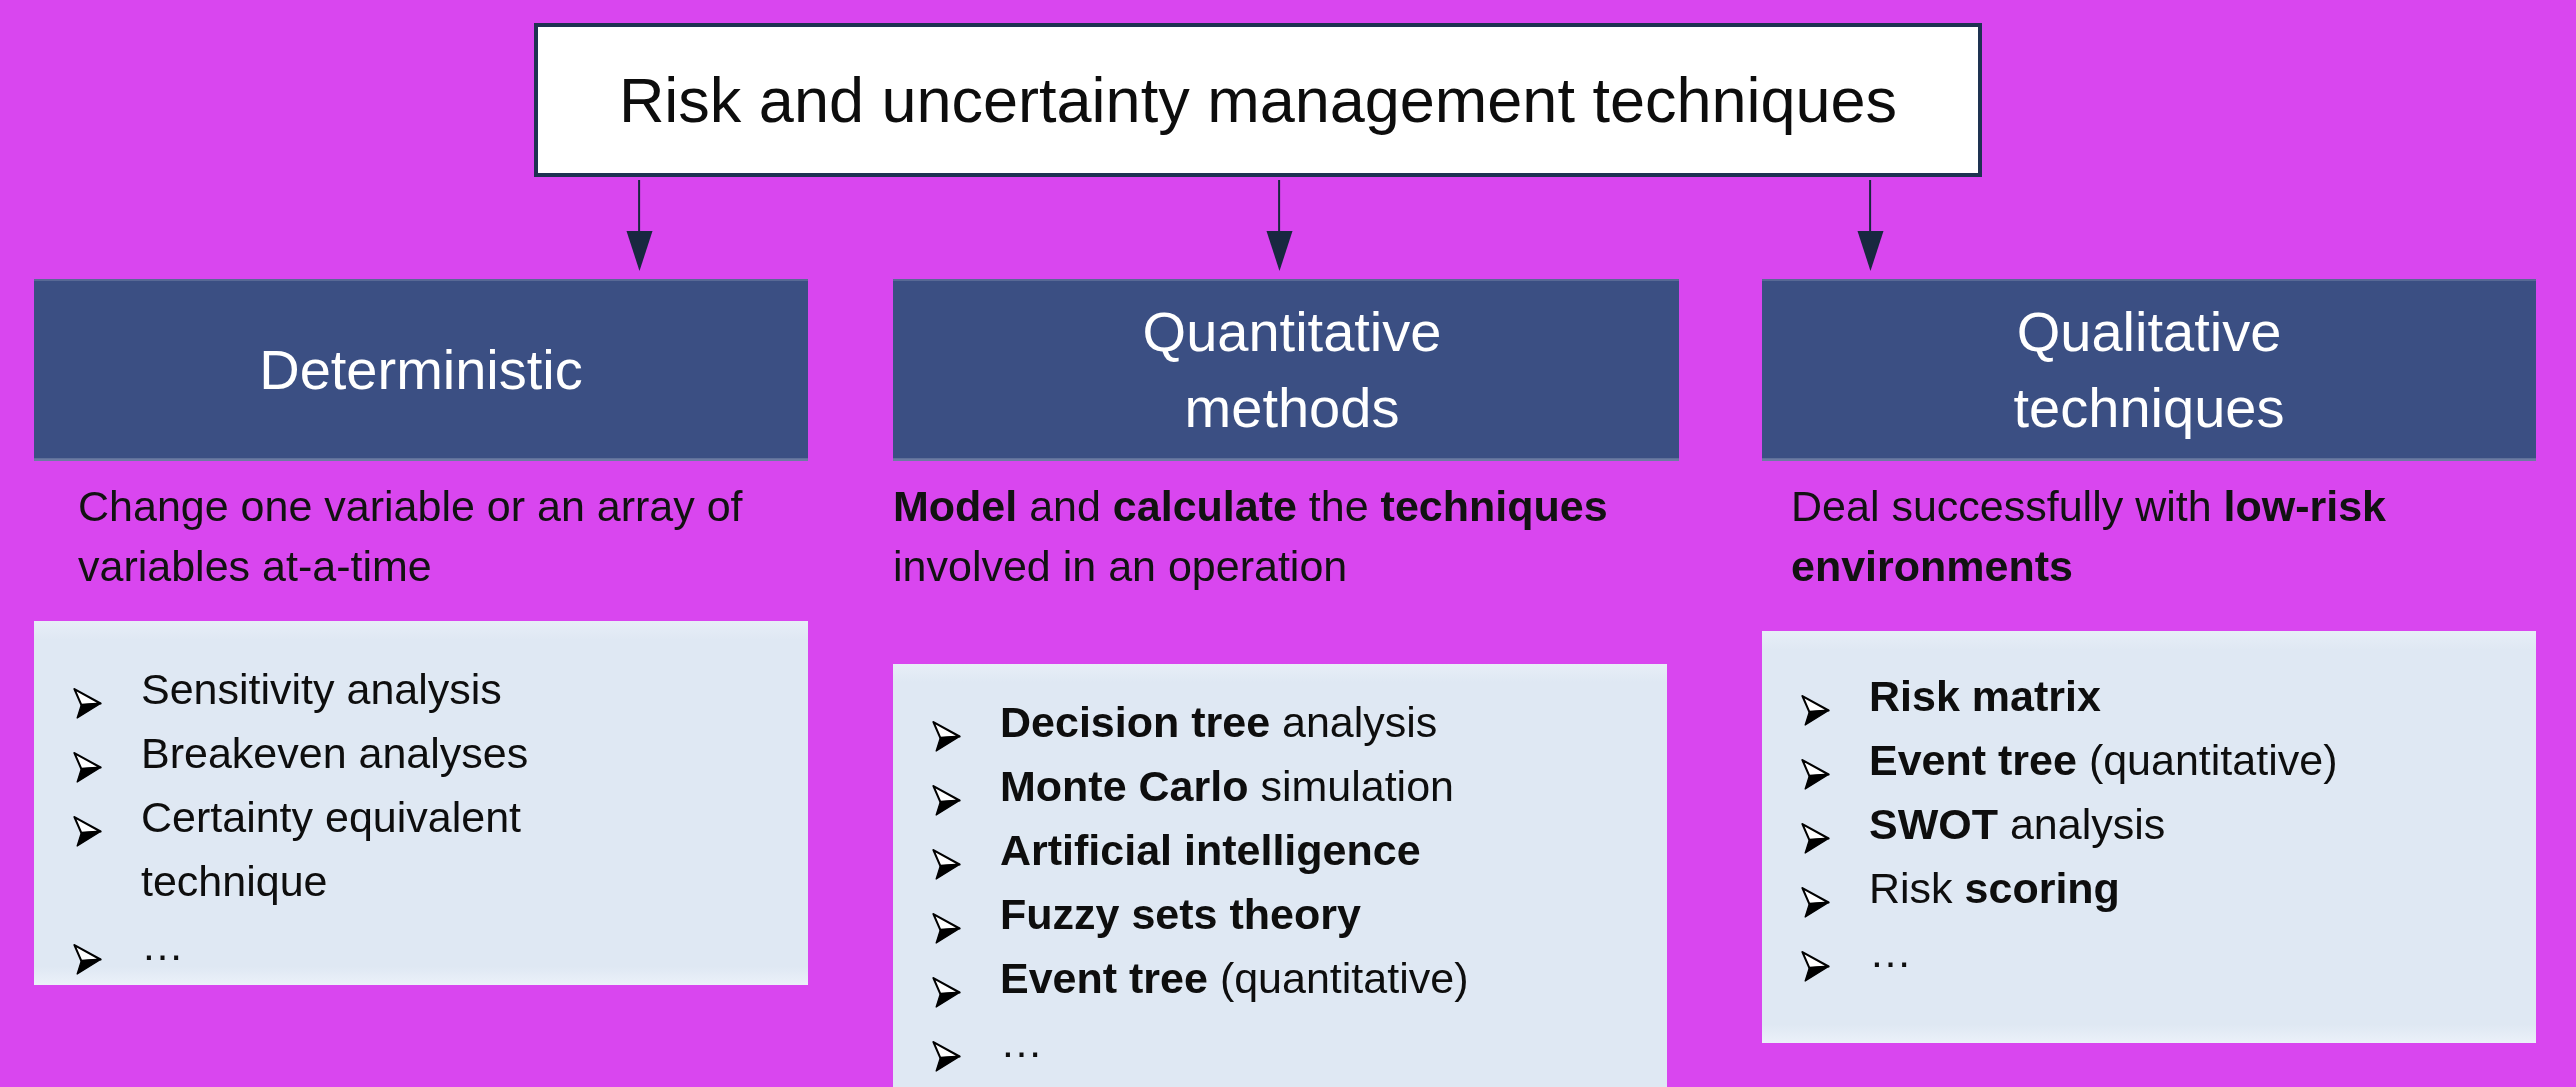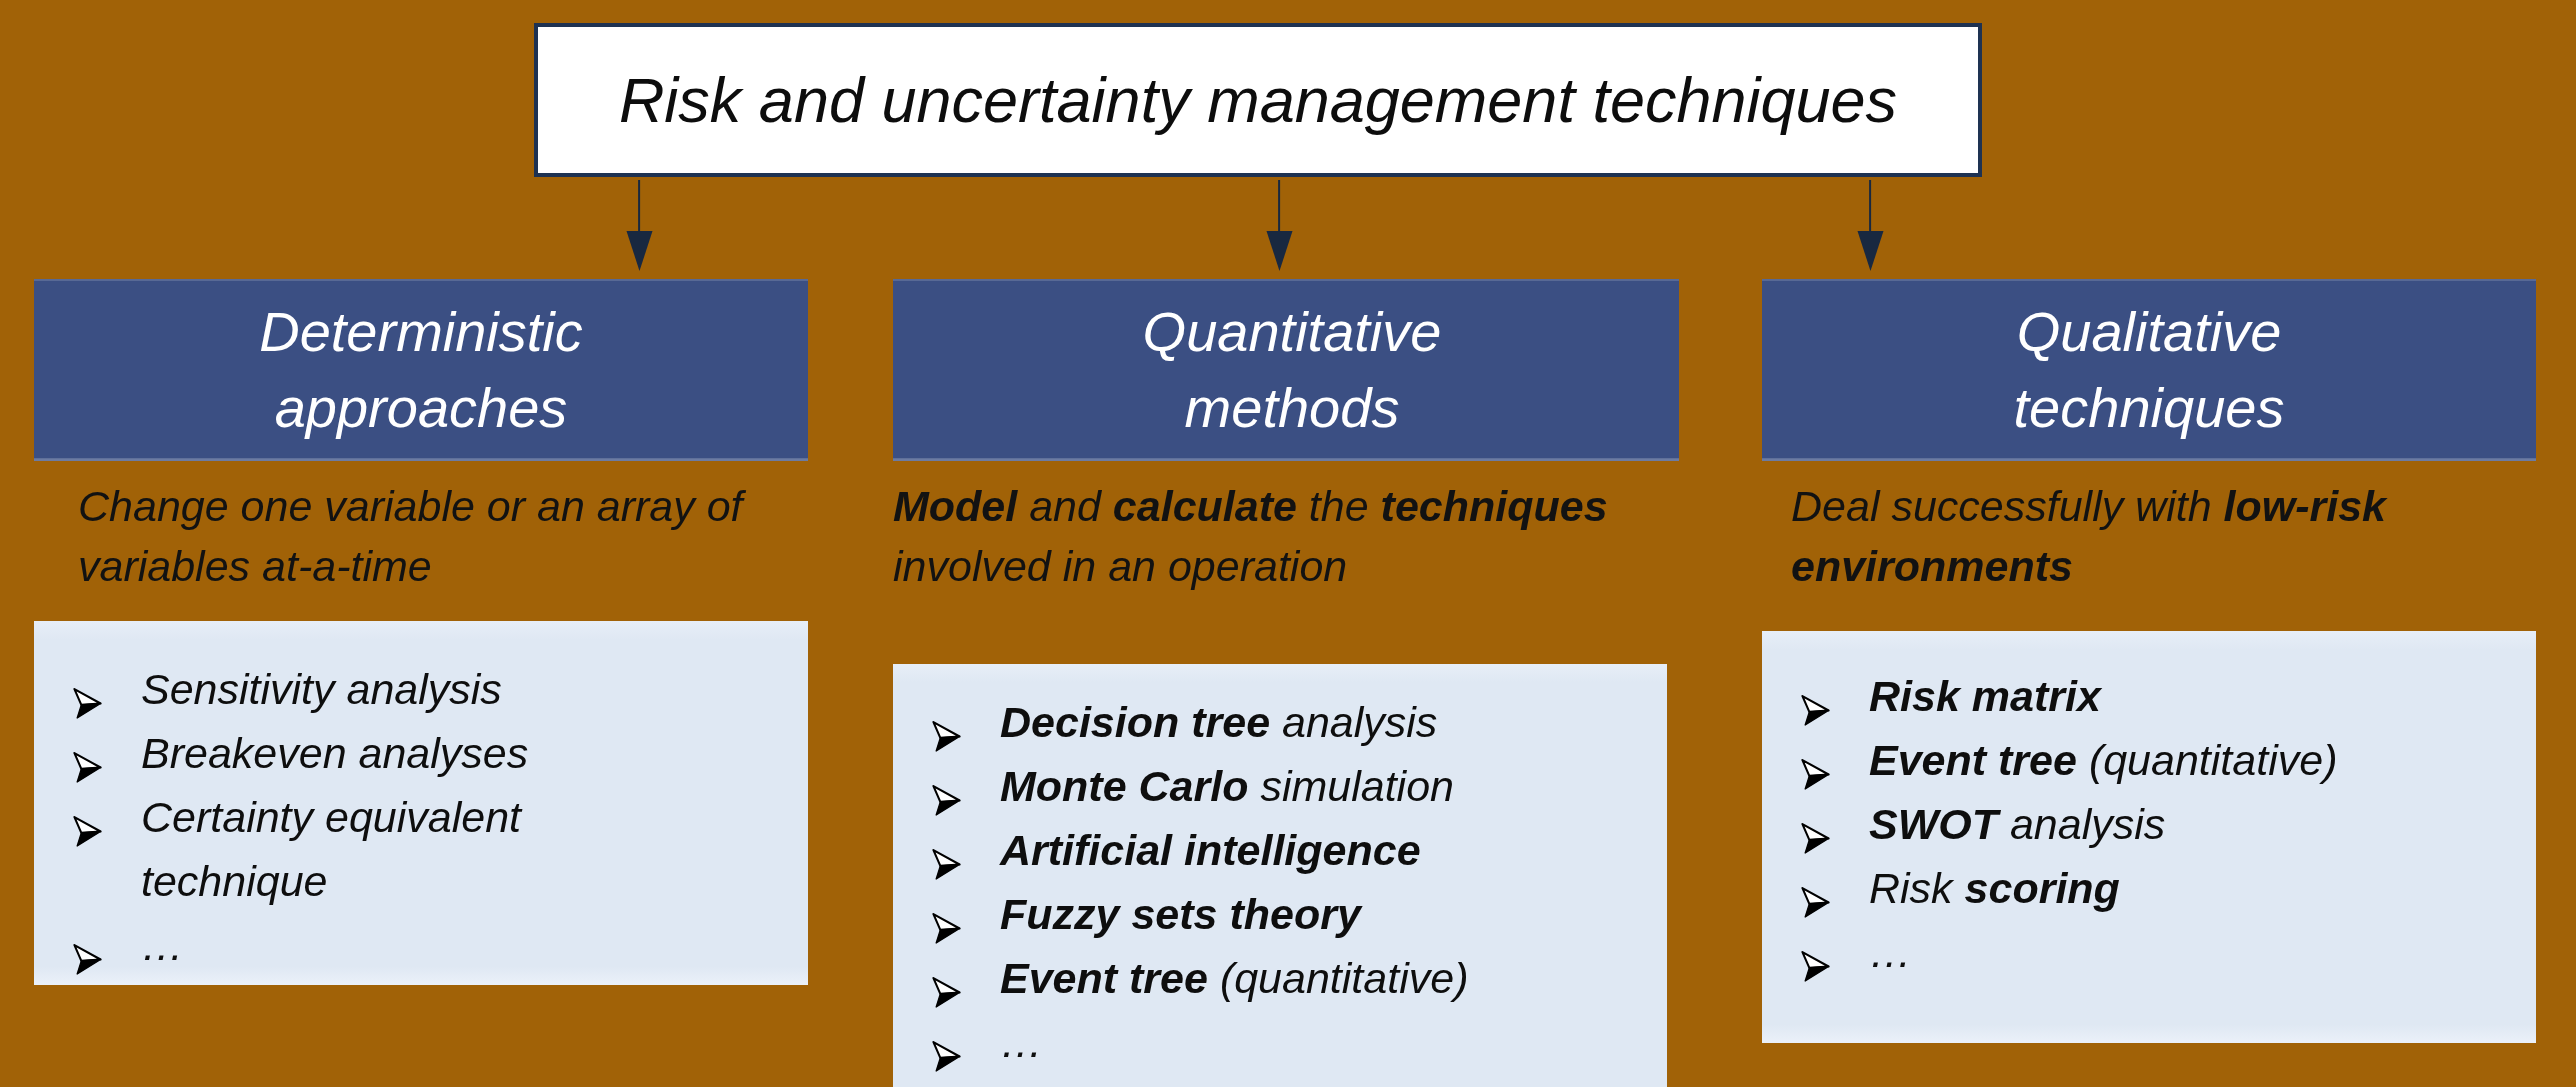--- a/index.html
+++ b/index.html
@@ -1,23 +1,22 @@
 <!DOCTYPE html>
 <html style="--header-box-fill: #3b4f83; --list-box-fill: #dfe8f3; --outline-navy: #1e3252; --arrow-navy: #182840; --header-text: #ffffff;font-size:11.4px"><head>
 <meta charset="utf-8">
 <style>
   html,body{margin:0;padding:0;background:#ffffff;}
   #stage{
     position:relative;
     width:2576px;height:1088px;
-    background:#a16207;
+    background:#d946ef;
     font-family:"Liberation Sans", sans-serif;
     color:#111;
     overflow:hidden;
-    font-style:italic;
   }
   
   .title-box{
     position:absolute;left:534px;top:23px;width:1448px;height:154px;
     box-sizing:border-box;border:4.3px solid var(--outline-navy);
     background:#ffffff;
     display:flex;align-items:center;justify-content:center;
   }
   .title-text{font-size:63px;color:#0d0d0d;white-space:nowrap;}
   
@@ -73,21 +72,20 @@
     <span class="shaft"></span>
     <span class="head"></span>
   </div>
   <div class="arrow" id="arrow-3">
     <span class="shaft"></span>
     <span class="head"></span>
   </div>
 
   <div class="header-box" id="header-1">
     <span>Deterministic</span>
-    <span>approaches</span>
   </div>
   <div class="header-box" id="header-2">
     <span>Quantitative</span>
     <span>methods</span>
   </div>
   <div class="header-box" id="header-3">
     <span>Qualitative</span>
     <span>techniques</span>
   </div>
 

